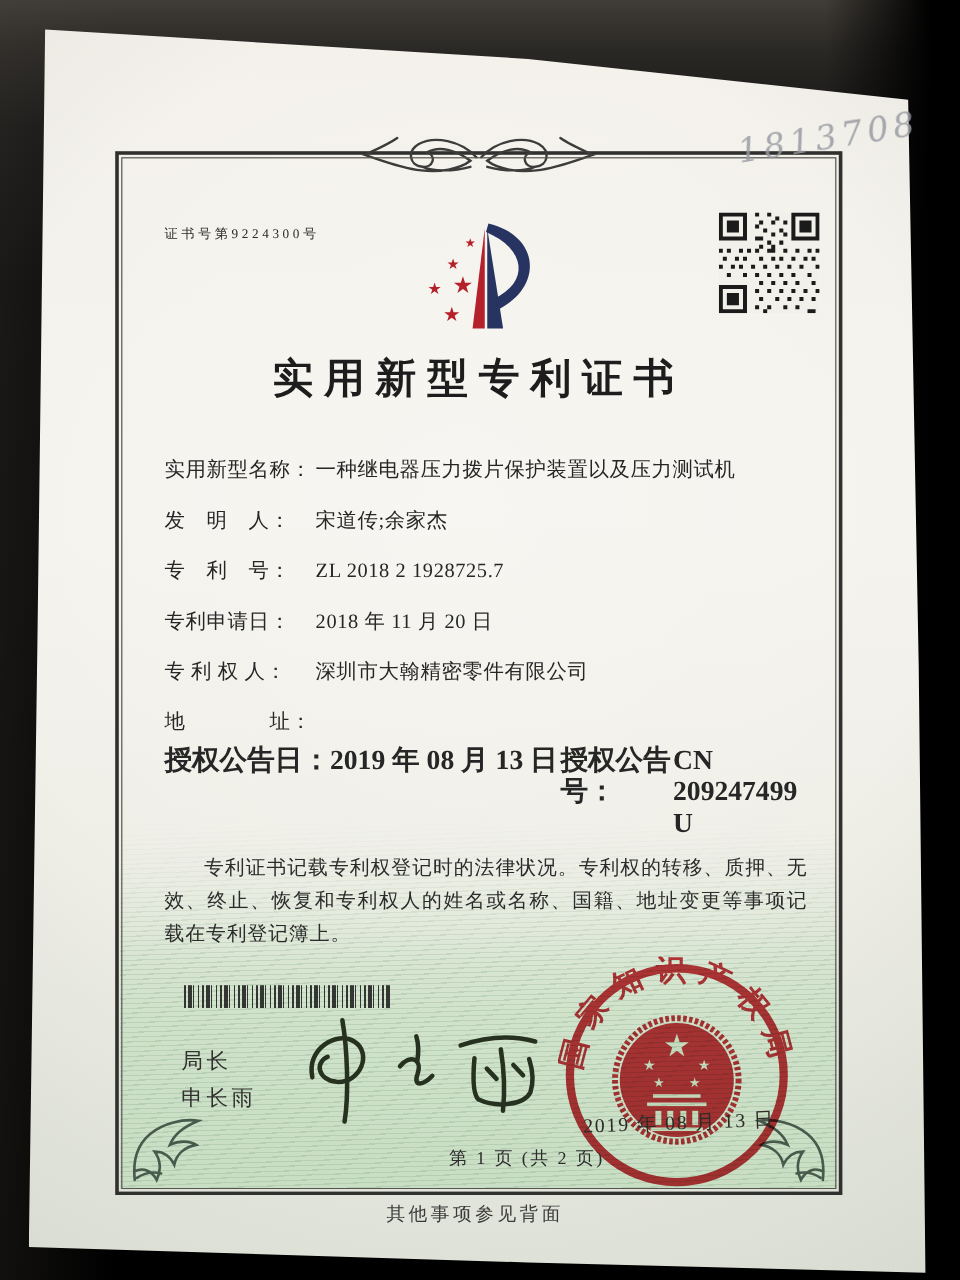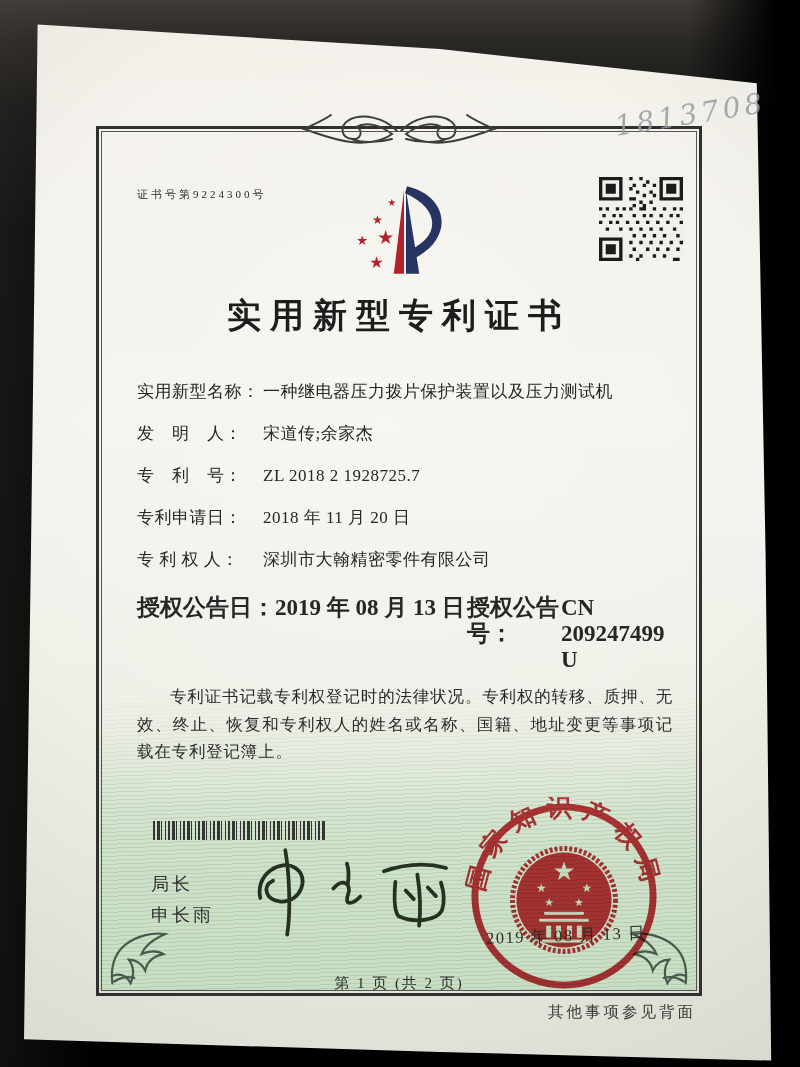--- a/index.html
+++ b/index.html
@@ -64,23 +64,23 @@
   .signer{left:52px;top:740px;font-size:18px;line-height:31px;letter-spacing:3px;color:#30302e;}
   .signature{left:142px;top:712px;width:236px;height:100px;transform:rotate(-2deg);}
   .signature path{fill:none;stroke:#26321f;stroke-width:3.4;stroke-linecap:round;stroke-linejoin:round;}
   .seal{left:366px;top:668px;width:198px;height:198px;mix-blend-mode:multiply;opacity:.93;}
   .seal-ring{fill:none;stroke:#c1272d;stroke-width:7;}
   .seal-text{fill:#c1272d;font-size:25px;font-weight:700;letter-spacing:10px;}
   .seal-red{fill:#c1272d;}
   .seal-light{fill:#eef2e8;}
   .seal-date{left:352px;top:796px;width:230px;text-align:center;font-size:16.5px;
     letter-spacing:1.5px;color:#2e2a27;transform:rotate(-2deg);z-index:2;}
-  .page-footer{left:0;bottom:0;width:100%;text-align:center;font-size:15px;
-    letter-spacing:2px;color:#2c2c2c;}
-  .back-note{position:absolute;left:96px;top:1002px;width:600px;z-index:3;text-align:right;
+  .page-footer{left:0;bottom:18px;width:100%;text-align:center;font-size:15px;
+    letter-spacing:2px;color:#2c2c2c;padding-left:40px;}
+  .back-note{position:absolute;left:96px;top:1002px;width:600px;z-index:3;text-align:center;
     font-size:15.5px;letter-spacing:3px;color:#3a3a38;}
   .star{fill:#b5212b;font-family:"DejaVu Sans",sans-serif;text-anchor:middle;}
   .seal .star{fill:#eef2e8;}
 </style>
 </head>
 <body>
 
 <div class="stage">
   <div class="paper"></div>
 
@@ -148,20 +148,21 @@
       </div>
       <div class="row">
         <span class="row-label">专利申请日：</span>
         <span class="row-value">2018 年 11 月 20 日</span>
       </div>
       <div class="row">
         <span class="row-label">专 利 权 人：</span>
         <span class="row-value">深圳市大翰精密零件有限公司</span>
       </div>
       <div class="row row-addr">
+        <span class="row-label">地　　　　址：</span>
       </div>
       <div class="grant-row">
         <span class="grant-pair1">
           <span>授权公告日：</span>
           <span>2019 年 08 月 13 日</span>
         </span>
         <span class="grant-pair2">
           <span>授权公告号：</span>
           <span>CN 209247499 U</span>
         </span>

